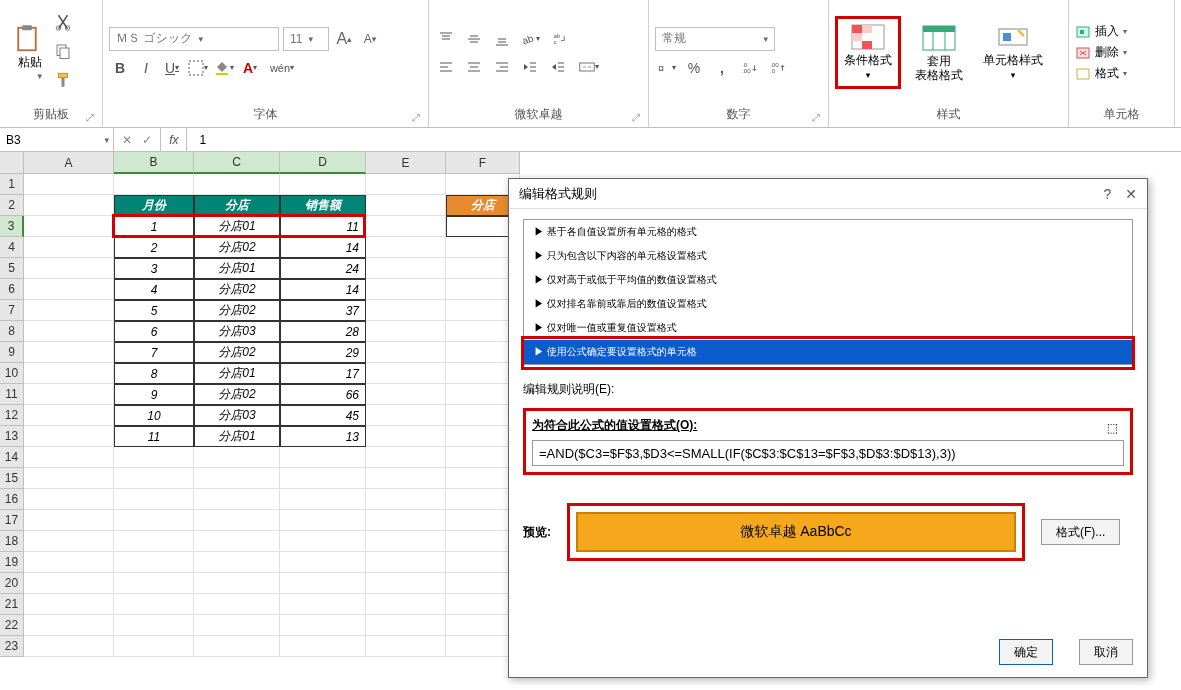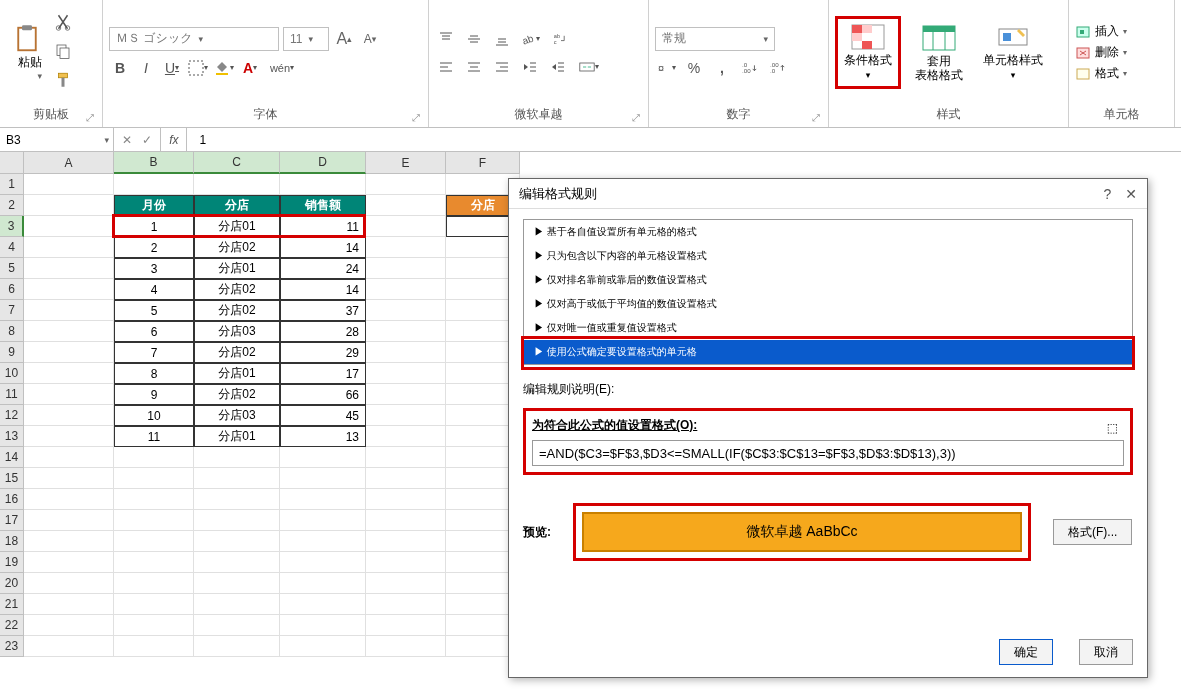--- a/index.html
+++ b/index.html
@@ -59,42 +59,42 @@
 
 .sheet-area { position: relative; height: 538px; overflow: hidden; }
 .sheet-corner { position: absolute; left: 0; top: 0; width: 24px; height: 22px; border-right: 1px solid #c0c0c0; border-bottom: 1px solid #c0c0c0; background: #e6e6e6; }
 .col-headers { position: absolute; left: 24px; top: 0; height: 22px; display: flex; }
 .col-h { border-right: 1px solid #c0c0c0; border-bottom: 1px solid #c0c0c0; background: #e6e6e6; display: flex; align-items: center; justify-content: center; font-size: 12px; color: #333; }
 .col-h.sel { background: #d0e8d0; border-bottom: 2px solid #3a8a3a; }
 .row-headers { position: absolute; left: 0; top: 22px; width: 24px; }
 .row-h { height: 21px; border-right: 1px solid #c0c0c0; border-bottom: 1px solid #c0c0c0; background: #e6e6e6; display: flex; align-items: center; justify-content: center; font-size: 12px; color: #333; }
 .row-h.sel { background: #d0e8d0; border-right: 2px solid #3a8a3a; }
 .grid { position: absolute; left: 24px; top: 22px; }
-.grid-row { display: flex; height: 21px; }
+.grid-row { display: flex; height: 21px; font-style: italic; }
 .grid-cell { border-right: 1px solid #e0e0e0; border-bottom: 1px solid #e0e0e0; display: flex; align-items: center; font-size: 12px; padding: 0 4px; }
 .hdr-teal { background: #008577; color: #fff; font-weight: bold; justify-content: center; border: 1px solid #333 !important; }
 .hdr-orange { background: #e88a2e; color: #fff; font-weight: bold; justify-content: center; border: 1px solid #333 !important; }
 .data-cell { border: 1px solid #333 !important; justify-content: center; }
 .data-cell.right { justify-content: flex-end; padding-right: 6px; }
 .sel-box { position: absolute; border: 3px solid #d40000; pointer-events: none; }
 
 
 .dialog { position: absolute; left: 508px; top: 178px; width: 640px; height: 500px; background: #fff; border: 1px solid #666; box-shadow: 2px 2px 8px rgba(0,0,0,0.3); }
 .dialog-title { height: 30px; border-bottom: 1px solid #ddd; display: flex; align-items: center; padding: 0 10px; font-size: 13px; }
 .dialog-title .close { margin-left: auto; display: flex; gap: 14px; align-items: center; font-size: 14px; color: #555; }
 .dialog-body { padding: 10px 14px; }
 .sec-label { font-size: 12px; margin-bottom: 6px; }
 .rule-list { border: 1px solid #999; background: #fff; position: relative; }
 .rule-item { padding: 5px 10px; font-size: 10px; display: flex; align-items: center; gap: 6px; }
 .rule-item.sel { background: #0a5bcc; color: #fff; }
 .rule-hl { position: absolute; border: 3px solid #d40000; pointer-events: none; }
 .formula-frame { border: 3px solid #d40000; padding: 6px; margin-top: 10px; position: relative; text-decoration: underline; }
 .formula-in { width: 100%; height: 26px; border: 1px solid #999; padding: 0 6px; font-size: 13px; }
 .formula-ref { position: absolute; right: 12px; top: 10px; font-size: 12px; }
-.preview-row { display: flex; align-items: center; gap: 22px; margin-top: 28px; }
+.preview-row { display: flex; align-items: center; gap: 16px; margin-top: 28px; }
 .preview-frame { border: 3px solid #d40000; padding: 6px; }
 .preview-box { width: 440px; height: 40px; background: #f6a81c; border: 2px solid #c98000; display: flex; align-items: center; justify-content: center; font-size: 14px; }
 .btn { height: 26px; border: 1px solid #999; background: #f3f3f3; padding: 0 14px; font-size: 12px; cursor: pointer; display: inline-flex; align-items: center; }
 .btn.primary { border: 1px solid #0a5bcc; }
 .dlg-btns { position: absolute; right: 14px; bottom: 12px; display: flex; gap: 26px; }
 </style>
 </head>
 <body>
 
 <div class="ribbon">
@@ -605,22 +605,22 @@
     <span class="close">
       <span>?</span>
       <span>✕</span>
     </span>
   </div>
   <div class="dialog-body">
     <div class="rule-list" id="rule-list">
       <div class="rule-hl" style="left:-3px; top:116px; width:calc(100% + 6px); height:34px"></div>
     <div class="rule-item">▶ 基于各自值设置所有单元格的格式</div>
         <div class="rule-item">▶ 只为包含以下内容的单元格设置格式</div>
+        <div class="rule-item">▶ 仅对高于或低于平均值的数值设置格式</div>
         <div class="rule-item">▶ 仅对排名靠前或靠后的数值设置格式</div>
-        <div class="rule-item">▶ 仅对高于或低于平均值的数值设置格式</div>
         <div class="rule-item">▶ 仅对唯一值或重复值设置格式</div>
         <div class="rule-item sel">▶ 使用公式确定要设置格式的单元格</div>
       </div>
 
     <div class="sec-label" style="margin-top:16px"><span>编辑规则说明(E):</span></div>
 
     <div class="formula-frame">
       <div class="sec-label" style="font-weight:bold">为符合此公式的值设置格式(O):</div>
       <input class="formula-in" value="=AND($C3=$F$3,$D3&lt;=SMALL(IF($C$3:$C$13=$F$3,$D$3:$D$13),3))" style="">
       <span class="formula-ref">⬚</span>

